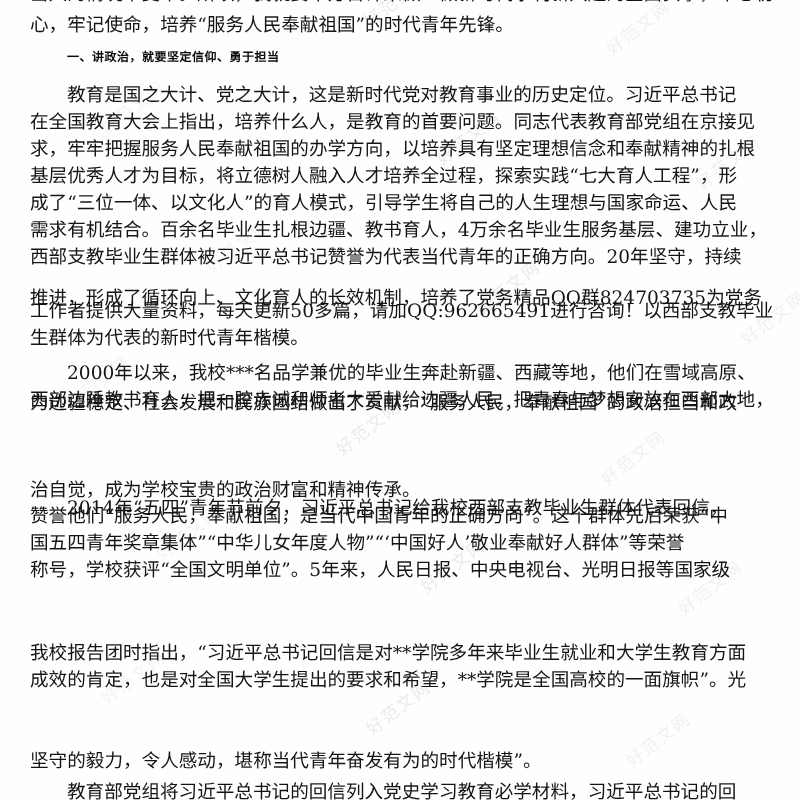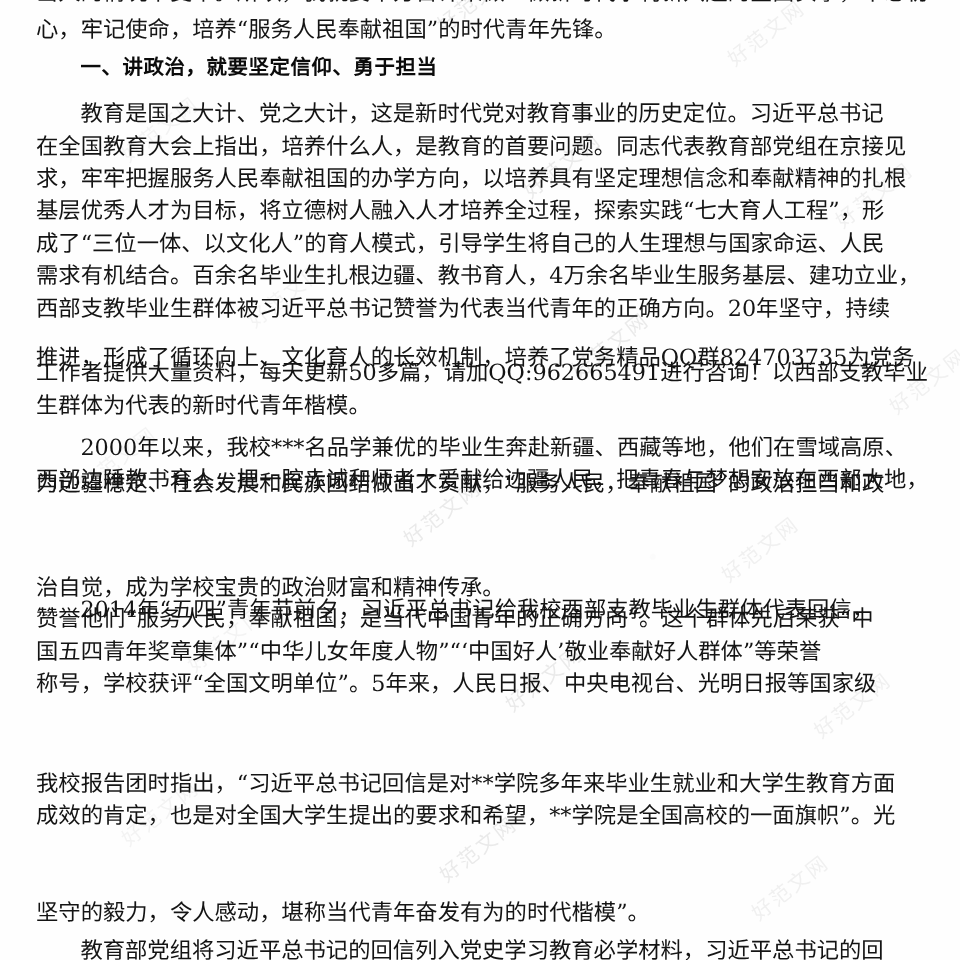--- a/index.html
+++ b/index.html
@@ -66,21 +66,21 @@
   
   .line.j{
     display:flex;
     justify-content:space-between;
   }
   .line.j > span{display:inline-block;}
 
   .heading{
     font-weight:bold;
     font-family:"DejaVu Sans","Liberation Sans",sans-serif;
-    font-size:17px;
+    font-size:12px;
     letter-spacing:.5px;
     color:#0b0b0b;
   }
 
   
   .clip-top{
     overflow:hidden;
     height:9px;
     line-height:27px;
     margin-top:0;

